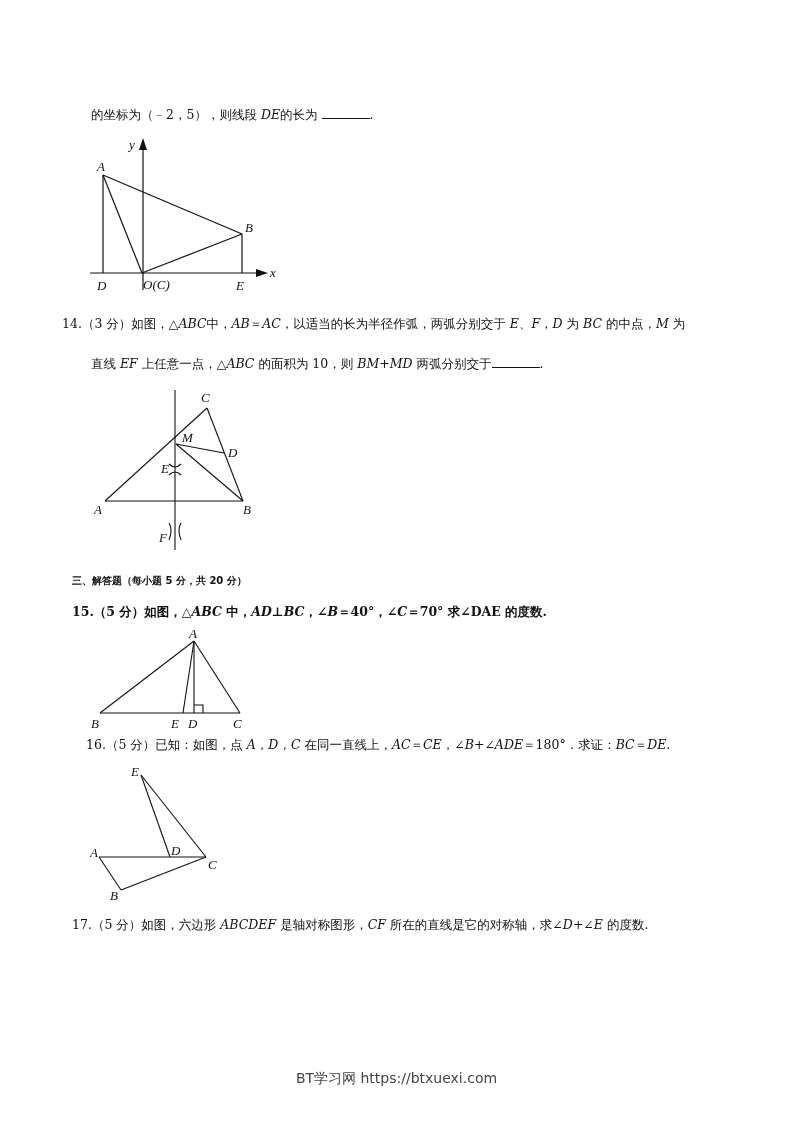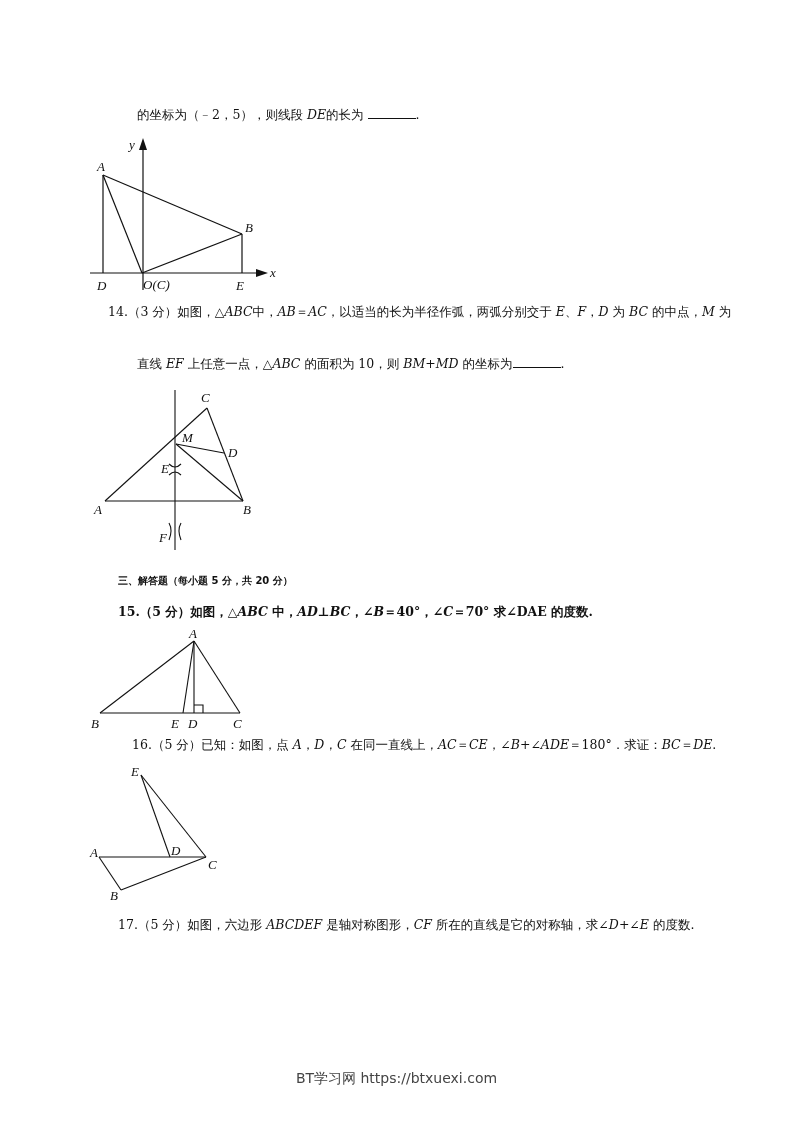--- a/index.html
+++ b/index.html
@@ -1,18 +1,18 @@
 <!DOCTYPE html>
 <html><head>
 <meta charset="utf-8">
 <style>
   html, body { margin: 0; padding: 0; background: #ffffff; }
   body { width: 793px; height: 1122px; position: relative; overflow: hidden;
          font-family: "DejaVu Serif", "Liberation Serif", serif; color: #111; }
-  .line { position: absolute; font-size: 12.5px; white-space: nowrap; line-height: 16px; margin-left: 46px; }
+  .line { position: absolute; font-size: 12.5px; white-space: nowrap; line-height: 16px; }
   .it { font-style: italic; }
   .blank { display: inline-block; border-bottom: 1.3px solid #111; height: 12px; vertical-align: baseline; }
   .bold { font-weight: bold; font-family: "DejaVu Sans", "Liberation Sans", sans-serif; }
   svg { position: absolute; overflow: visible; }
   svg text { font-family: "Liberation Serif", "DejaVu Serif", serif; font-style: italic; font-size: 13px; fill: #111; }
   .footer { position: absolute; top: 1070px; left: 0; width: 793px; text-align: center;
             font-family: "DejaVu Sans", "Liberation Sans", sans-serif; font-size: 14px; color: #444; }
 </style>
 </head>
 <body>
@@ -42,25 +42,25 @@
   <polygon points="183,138 171,134 171,142" fill="#111"></polygon>
   <text x="44" y="14">y</text>
   <text x="185" y="142">x</text>
   <text x="12" y="36">A</text>
   <text x="160" y="97">B</text>
   <text x="12" y="155">D</text>
   <text x="58" y="154">O(C)</text>
   <text x="151" y="155">E</text>
 </svg>
 
-<div class="line" style="top:304px; left:62px;">
+<div class="line" style="top:316px; left:62px;">
   <span>14.</span><span>（3 分）</span><span>如图，△</span><span class="it">ABC</span><span>中，</span><span class="it">AB</span><span>＝</span><span class="it">AC</span><span>，以适当的长为半径作弧，两弧分别交于 </span><span class="it">E</span><span>、</span><span class="it">F</span><span>，</span><span class="it">D</span><span> 为 </span><span class="it">BC</span><span> 的中点，</span><span class="it">M</span><span> 为</span>
 </div>
 <div class="line" style="top:355px; left:91px;">
-  <span>直线 </span><span class="it">EF</span><span> 上任意一点，△</span><span class="it">ABC</span><span> 的面积为 10，则 </span><span class="it">BM+MD</span><span> 的坐标为</span><span class="blank" style="width:48px;"></span><span>.</span>
+  <span>直线 </span><span class="it">EF</span><span> 上任意一点，△</span><span class="it">ABC</span><span> 的面积为 10，则 </span><span class="it">BM+MD</span><span> 两弧分别交于</span><span class="blank" style="width:48px;"></span><span>.</span>
 </div>
 
 <svg width="180" height="170" style="left:85px; top:385px;" viewBox="0 0 180 170">
   <g stroke="#111" stroke-width="1.1" fill="none">
 
     <line x1="90" y1="5" x2="90" y2="165"></line>
 
     <line x1="20" y1="116" x2="158" y2="116"></line>
     <line x1="20" y1="116" x2="122" y2="23"></line>
     <line x1="122" y1="23" x2="158" y2="116"></line>

